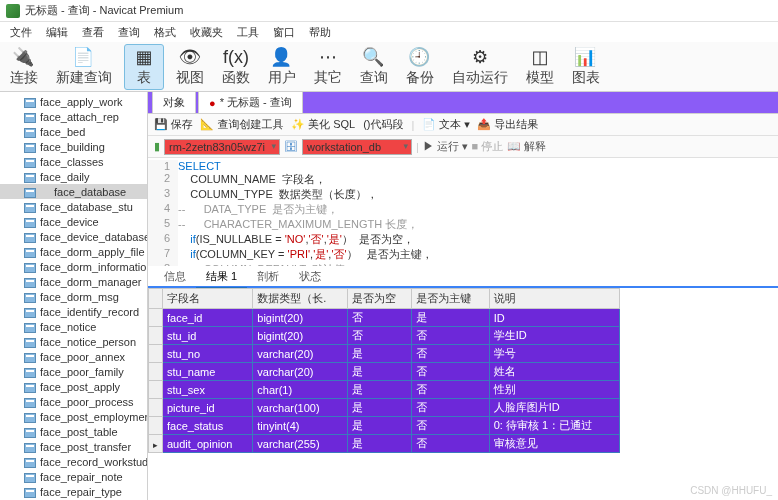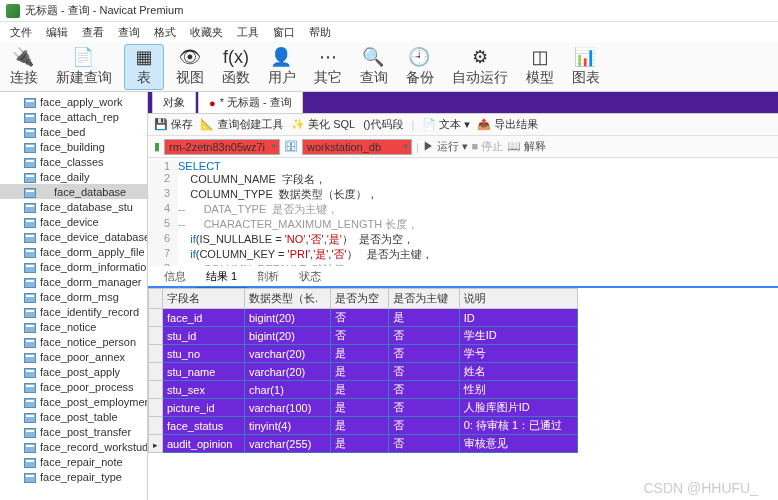--- a/index.html
+++ b/index.html
@@ -13,48 +13,48 @@
 .tbtn.active{background:#cfe8f9;border:1px solid #7abde0;}
 .tbtn .ic{width:22px;height:22px;display:flex;align-items:center;justify-content:center;font-size:18px;}
 .tbtn .lb{font-size:14px;color:#444;margin-top:1px;}
 .main{display:flex;height:calc(500px - 92px);}
 .sidebar{width:148px;overflow-y:auto;border-right:1px solid #d0d0d0;background:#fff;padding:2px 0;}
 .sitem{display:flex;align-items:flex-end;padding:1px 4px 1px 24px;height:15px;cursor:pointer;white-space:nowrap;overflow:hidden;}
 .sitem.sel{background:#d5d5d5;gap:14px;}
 .sitem .tic{width:12px;height:10px;background:#87b8e0;border:1px solid #5a8db5;margin-right:4px;flex-shrink:0;position:relative;}
 .sitem .tic:before{content:"";position:absolute;top:1px;left:1px;right:1px;height:2px;background:#fff;}
 .content{flex:1;display:flex;flex-direction:column;overflow:hidden;}
-.tabbar{height:22px;display:flex;align-items:flex-end;padding:0 4px;background:#4c1d95;border-bottom:1px solid #d0d0d0;}
+.tabbar{height:22px;display:flex;align-items:flex-end;padding:0 4px;background:#8b5cf6;border-bottom:1px solid #d0d0d0;}
 .tab{padding:3px 10px;border:1px solid #ccc;border-bottom:none;background:#fff;margin-right:2px;display:flex;align-items:center;gap:4px;}
 .opts{height:22px;display:flex;align-items:center;padding:0 6px;gap:8px;background:#fafafa;border-bottom:1px solid #e0e0e0;}
 .opts .ob{display:flex;align-items:center;gap:3px;cursor:pointer;}
 .conn{height:22px;display:flex;align-items:center;padding:0 6px;gap:4px;background:#fafafa;border-bottom:1px solid #e0e0e0;}
 .conn .sel{border:1px solid #b0b0b0;padding:1px 14px 1px 4px;background:#ef4444;position:relative;min-width:110px;}
 .conn .sel:after{content:"▾";position:absolute;right:3px;top:1px;color:#666;font-size:9px;}
 .conn .g{color:#4a9e4a;}
 .conn .b{color:#2070c0;}
 .conn .act{color:#555;}
 .editor{height:108px;overflow:auto;background:#fff;font-family:Consolas,monospace;font-size:11px;padding:2px 0;}
 .ln{display:flex;}
 .gut{width:30px;text-align:right;padding-right:8px;color:#999;background:#f7f7f7;flex-shrink:0;}
 .code{white-space:pre;}
 .kw{color:#0070d0;}
 .str{color:#c00000;}
 .cmt{color:#999;}
 .rtabs{height:22px;display:flex;align-items:flex-start;padding:0 6px;border-bottom:2px solid #3b82f6;}
 .rtab{padding:3px 10px;cursor:pointer;color:#555;}
 .rtab.act{border-bottom:2px solid #2070c0;color:#000;}
 .grid{flex:1;overflow:auto;position:relative;}
-.grid table{border-collapse:collapse;width:430px;}
+.grid table{border-collapse:collapse;width:472px;}
 .grid th{background:#f0f0f0;border:1px solid #c8c8c8;padding:2px 4px;text-align:left;font-weight:normal;height:18px;}
 .grid th.rh{width:14px;background:#f0f0f0;}
 .grid td{border:1px solid #3a7abd;background:#6d28d9;color:#fff;padding:1px 4px;height:16px;}
 .grid td.rh{width:14px;background:#f0f0f0;border:1px solid #c8c8c8;}
 .grid tr.cur td.rh:before{content:"▸";color:#333;font-size:9px;}
-.watermark{position:absolute;right:20px;bottom:4px;color:#ccc;font-size:14px;}
+.watermark{position:absolute;right:6px;bottom:4px;color:#ccc;font-size:10px;}
 </style>
 </head>
 <body>
 
 <div class="titlebar">
   <span class="ico"></span>
   <span>无标题 - 查询 - Navicat Premium</span>
 </div>
 
 <div class="menubar">
@@ -189,20 +189,24 @@
       <div class="sitem">
         <span class="tic"></span>
         <span>face_notice_person</span>
       </div>
       <div class="sitem">
         <span class="tic"></span>
         <span>face_poor_annex</span>
       </div>
       <div class="sitem">
         <span class="tic"></span>
+        <span>face_poor_family</span>
+      </div>
+      <div class="sitem">
+        <span class="tic"></span>
         <span>face_post_apply</span>
       </div>
       <div class="sitem">
         <span class="tic"></span>
         <span>face_poor_process</span>
       </div>
       <div class="sitem">
         <span class="tic"></span>
         <span>face_post_employment</span>
       </div>

